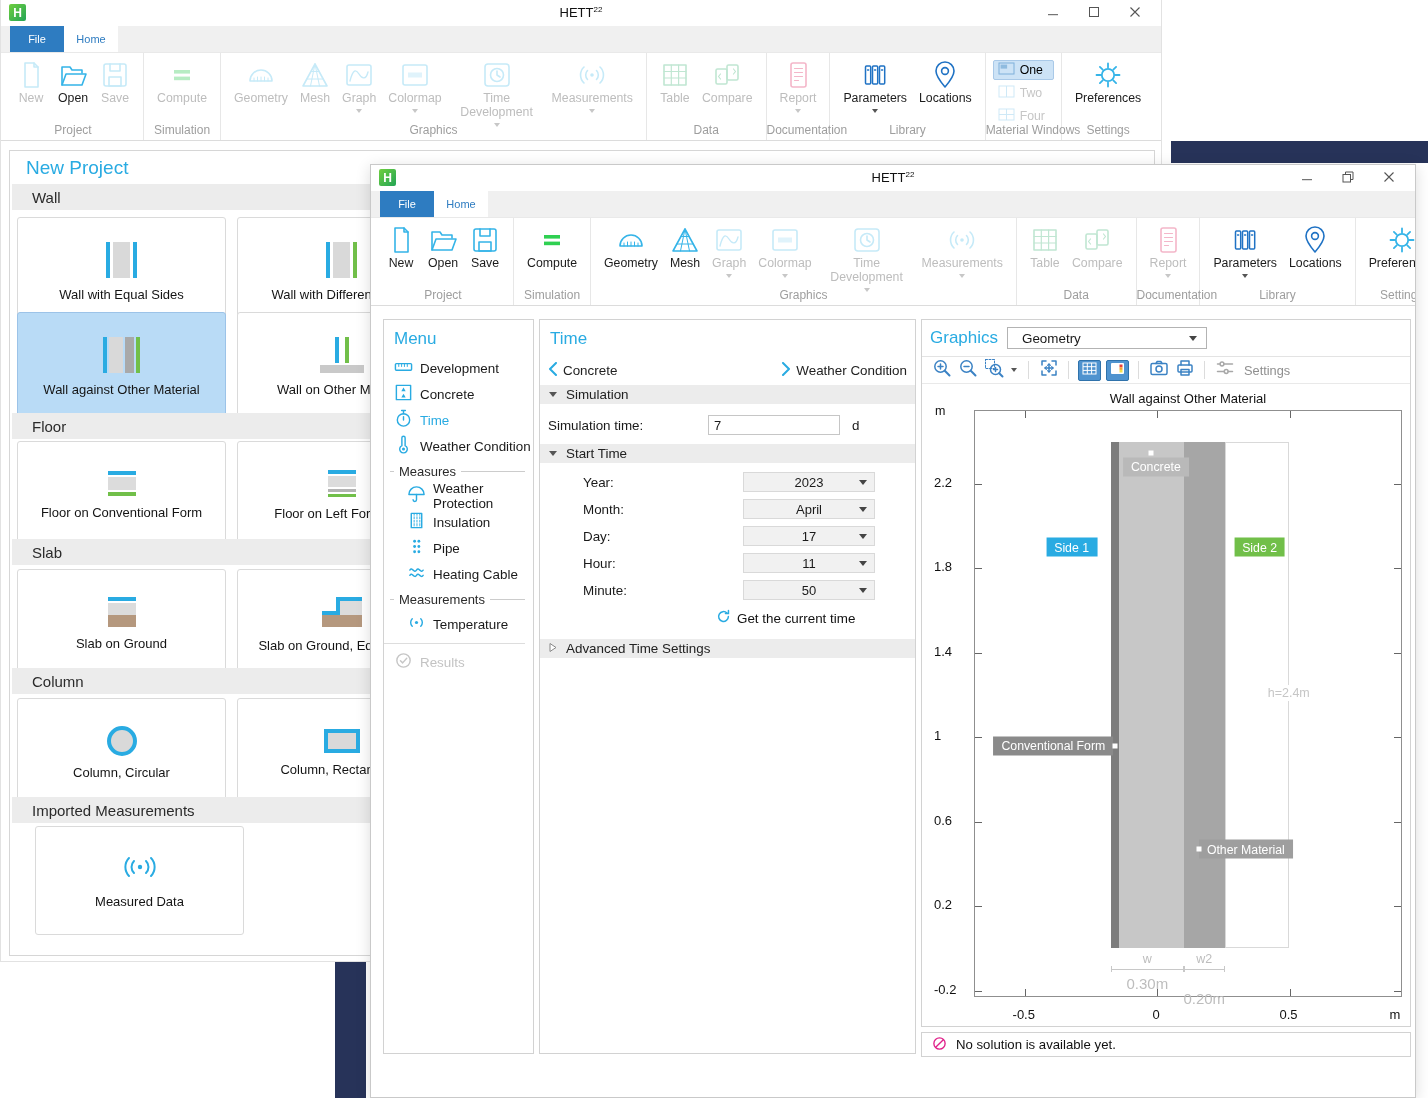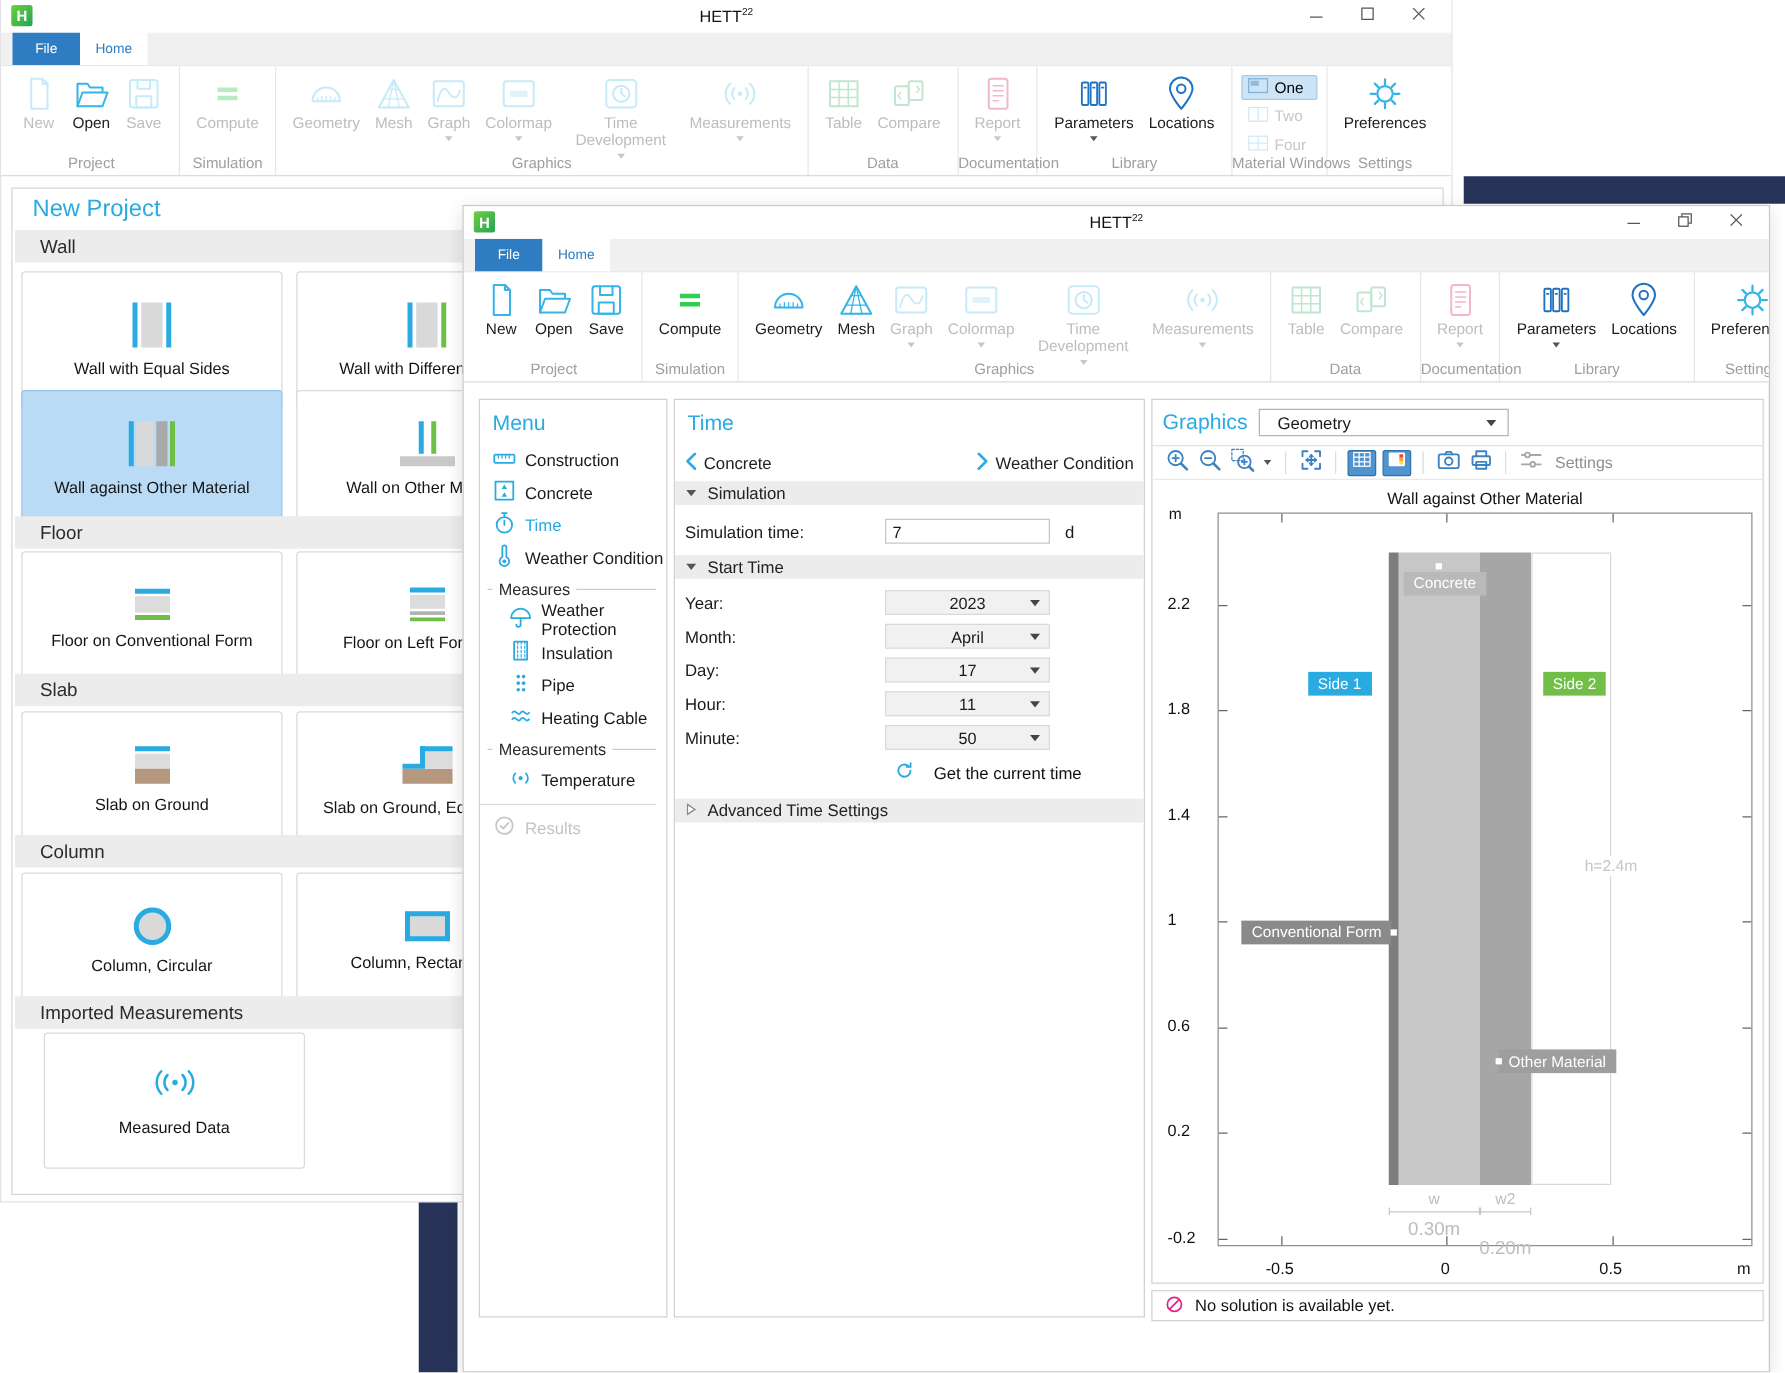--- a/index.html
+++ b/index.html
@@ -77,21 +77,21 @@
   .nav-left{display:flex;align-items:center;gap:5px}
   .sechdr{display:flex;align-items:center;gap:9px;background:#ececec;height:19px;padding-left:9px;font-size:13.4px;color:#222}
   .tri-down{width:0;height:0;border-left:4.5px solid transparent;border-right:4.5px solid transparent;border-top:5.5px solid #555}
   .frow{display:flex;align-items:center;height:20px;margin:7px 0 0 8px;font-size:13.4px}
   .flabel{width:160px}
   .fctrl{width:132px;height:20px;position:relative;display:flex;align-items:center;justify-content:center;font-size:13px}
   .select{background:#f1f1f1;border:1px solid #d9d9d9}
   .select .scaret{position:absolute;right:7px;top:7px;width:0;height:0;border-left:4px solid transparent;border-right:4px solid transparent;border-top:5px solid #444}
   .inputbox{justify-content:flex-start;padding-left:5px;border:1px solid #c6c6c6;background:#fff}
   .funit{margin-left:12px}
-  .action{display:flex;align-items:center;gap:16px;margin:9px 0 0 176px;font-size:13.4px;color:#111}
+  .action{display:flex;align-items:center;gap:6px;margin:9px 0 0 176px;font-size:13.4px;color:#111}
 
   #graphics-panel{left:550px;top:154px;width:490px;height:708px;overflow:hidden}
   #gfx-head{position:absolute;left:0;top:0;right:0;height:36px}
   #gfx-title{position:absolute;left:8px;top:8px}
   #gfx-select{position:absolute;left:85px;top:7px;width:200px;height:22px;border:1px solid #b3b3b3;background:#fff;
     display:flex;align-items:center;font-size:13.4px;padding-left:14px;position:absolute}
   #gfx-select .scaret{position:absolute;right:9px;top:8px;width:0;height:0;border-left:4px solid transparent;border-right:4px solid transparent;border-top:5px solid #444}
   #gfx-toolbar{position:absolute;left:0;right:0;top:36px;height:28px;border-top:1px solid #e3e3e3;border-bottom:1px solid #e9e9e9;
     display:flex;align-items:center;padding-left:9px;gap:5px}
   .tico{display:flex;align-items:center;justify-content:center;width:21px;height:21px}
@@ -685,21 +685,21 @@
     </div>
 
   <div class="panel" id="menu-panel">
     <div class="ptitle">Menu</div>
     <div class="mlist" id="menu-list">
         <div class="mitem">
           <span><svg width="19" height="19" viewBox="0 0 20 20" fill="none" stroke="#29abe2" stroke-width="1.5" stroke-linecap="round" stroke-linejoin="round">
               <rect x="1.5" y="7" width="17" height="7" rx="1"></rect>
               <path d="M5 7v3M8 7v3M11 7v3M14 7v3" stroke-width="1"></path>
             </svg></span>
-          <span>Construction</span>
+          <span>Development</span>
         </div>
         <div class="mitem">
           <span><svg width="19" height="19" viewBox="0 0 20 20" fill="none" stroke="#29abe2" stroke-width="1.5" stroke-linecap="round" stroke-linejoin="round">
               <rect x="2.5" y="2.5" width="15" height="15"></rect>
               <path d="M10 4.8l2.3 3.8H7.7z" fill="#29abe2" stroke="none"></path>
               <path d="M7.7 15.2L10 11.4l2.3 3.8z" fill="#29abe2" stroke="none"></path>
             </svg></span>
           <span>Concrete</span>
         </div>
         <div class="mitem active">
@@ -797,21 +797,21 @@
     </div>
     <div class="frow" style="margin-top:11px;margin-bottom:4px">
       <span class="flabel">Simulation time:</span>
       <div class="fctrl inputbox">7</div>
       <span class="funit">d</span>
     </div>
     <div class="sechdr" style="margin-top:9px">
       <span class="tri-down"></span>
       <span>Start Time</span>
     </div>
-    <div id="time-fields" style="margin-top: 9px;">
+    <div id="time-fields" style="margin-top: 9px; margin-left: 35px;">
         <div class="frow">
           <span class="flabel">Year:</span>
           <div class="fctrl select">
             <span>2023</span>
             <span class="scaret"></span>
           </div>
         </div>
         <div class="frow">
           <span class="flabel">Month:</span>
           <div class="fctrl select">

